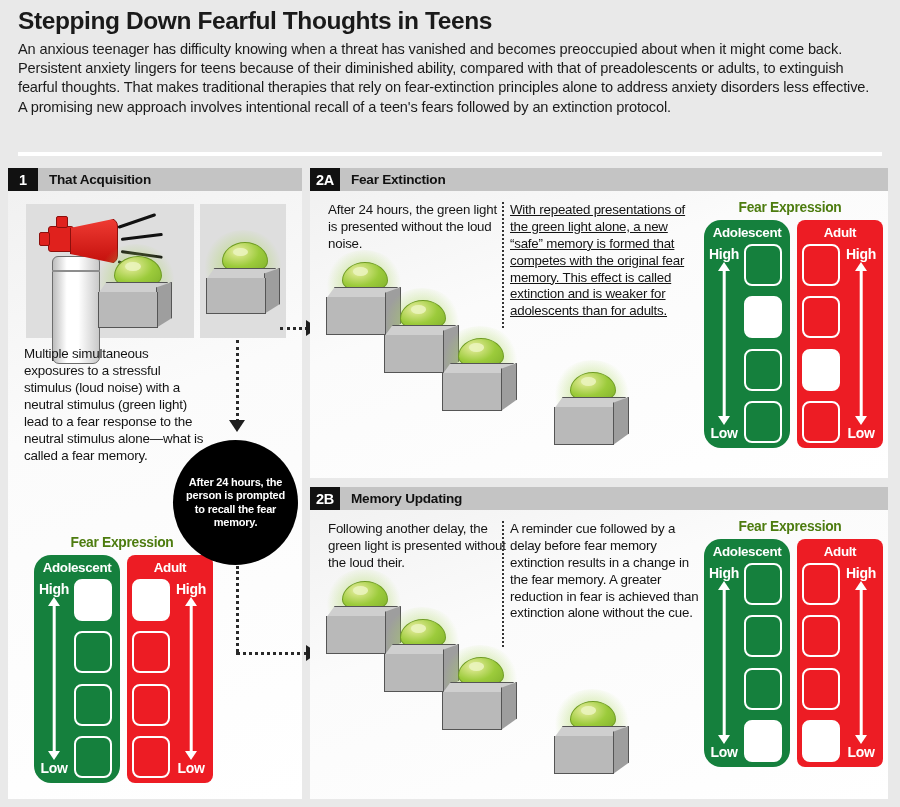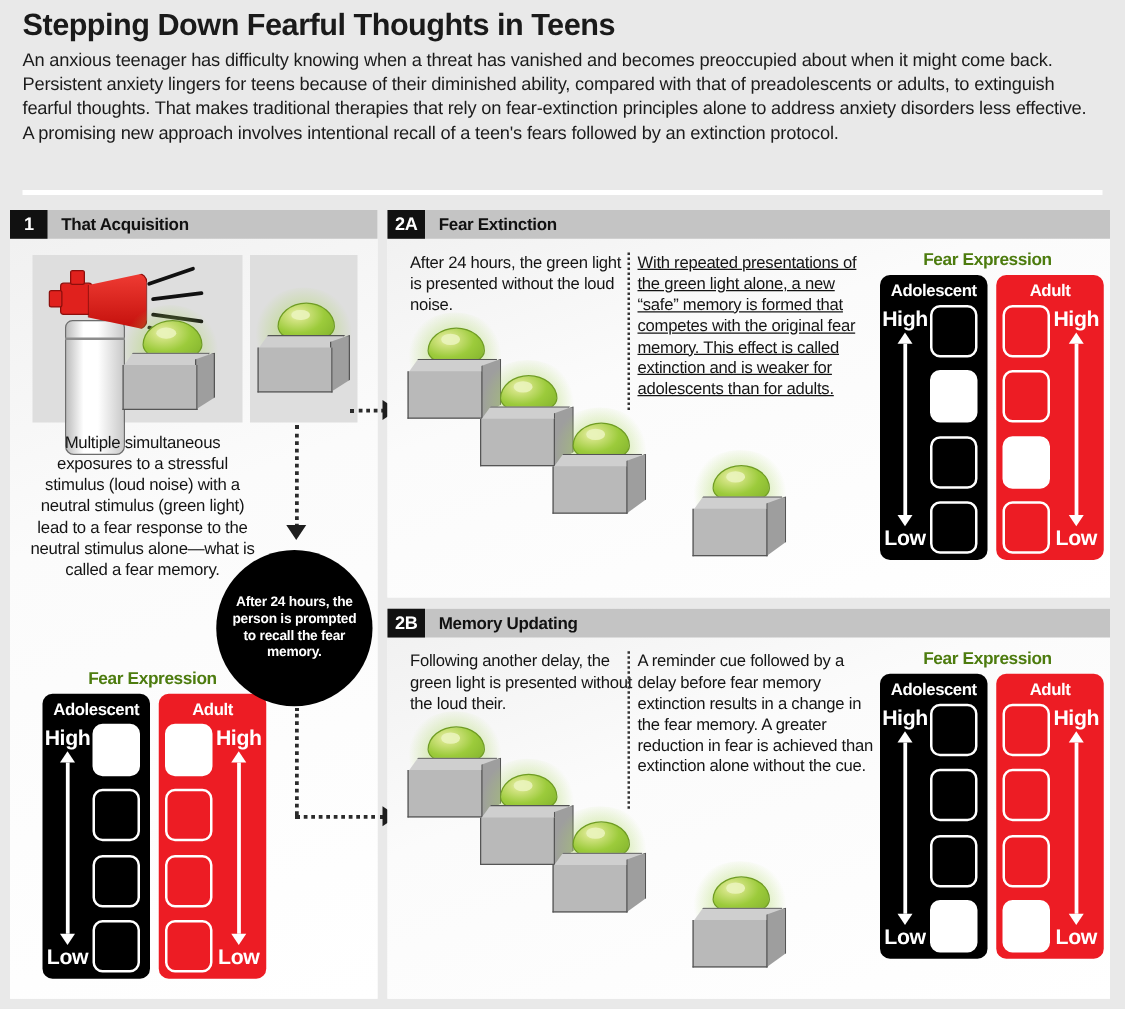--- a/index.html
+++ b/index.html
@@ -154,36 +154,36 @@
   .fe-title {
     position:absolute; top:0; left:0; width:100%;
     text-align:center; font-weight:bold; font-size:13.8px; color:#4d7c0f;
     letter-spacing:-0.3px;
   }
   .fe-cols { position:absolute; top:20px; left:0; display:flex; gap:7px; }
   .fe-col {
     position:relative; border-radius:8px;
     display:flex; flex-direction:column;
   }
-  .fe-col.adolescent { background:#000000; }
+  .fe-col.adolescent { background:#15803d;border-radius:17px; }
   .fe-col.adult { background:#ED1C24; }
   .fe-col-label {
     text-align:center; color:#fff; font-weight:bold;
     font-size:13.4px; letter-spacing:-0.35px; padding-top:5px;
   }
   .fe-inner { position:relative; flex:1; display:flex; }
   .fe-boxes { display:flex; flex-direction:column; justify-content:space-between; padding:4px 0 5px; }
   .fe-box {
     border:2px solid #fff; border-radius:8px; background:transparent;
   }
   .fe-box.on { background:#ffffff; }
   .fe-scale {
     position:relative; display:flex; flex-direction:column;
     align-items:center; justify-content:space-between;
-    color:#fff; font-weight:bold; font-size:17px; letter-spacing:-0.3px;
+    color:#fff; font-weight:bold; font-size:14px; letter-spacing:-0.3px;
     padding:6px 0 7px;
   }
   .fe-arrow { position:relative; flex:1; width:16px; }
   .fe-arrow .shaft {
     position:absolute; left:50%; transform:translateX(-50%);
     top:9px; bottom:9px; width:2.6px; background:#fff;
   }
   .fe-arrow .ah-up, .fe-arrow .ah-dn {
     position:absolute; left:50%; transform:translateX(-50%);
     width:0;height:0; border-left:6px solid transparent; border-right:6px solid transparent;
@@ -238,21 +238,21 @@
     <div class="img-cell" style="left:192px; top:36px; width:86px; height:134px;">
       <div class="ped" style="left:4px; top:34px; width:80px; height:92px;">
         <div class="glow" style="left:-2px; top:-8px; width:82px; height:74px;"></div>
         <div class="dome" style="left:18px; top:4px; width:46px; height:31px;"></div>
         <div class="top" style="left:2px; top:30px; width:70px; height:12px; clip-path:polygon(12% 0,100% 0,88% 100%,0 100%);"></div>
         <div class="side" style="left:60px; top:30px; width:16px; height:46px; clip-path:polygon(0 12%,100% 0,100% 78%,0 100%);"></div>
         <div class="front" style="left:2px; top:40px; width:60px; height:36px;"></div>
       </div>
     </div>
 
-    <div class="body-text" style="left:16px; top:178px; width:180px;text-align:center;">Multiple simultaneous exposures to a stressful stimulus (loud noise) with a neutral stimulus (green light) lead to a fear response to the neutral stimulus alone—what is called a fear memory.</div>
+    <div class="body-text" style="left:16px; top:178px; width:180px;">Multiple simultaneous exposures to a stressful stimulus (loud noise) with a neutral stimulus (green light) lead to a fear response to the neutral stimulus alone—what is called a fear memory.</div>
 
     <div class="fe" style="left:14px; top:367px; width:200px; height:252px;">
       <div class="fe-title">Fear Expression</div>
       <div class="fe-cols" style="left:12px;">
 
         <div class="fe-col adolescent" style="width:86px;height:228px;">
           <div class="fe-col-label">Adolescent</div>
           <div class="fe-inner">
             <div class="fe-scale" style="width:40px;">
               <span>High</span>

